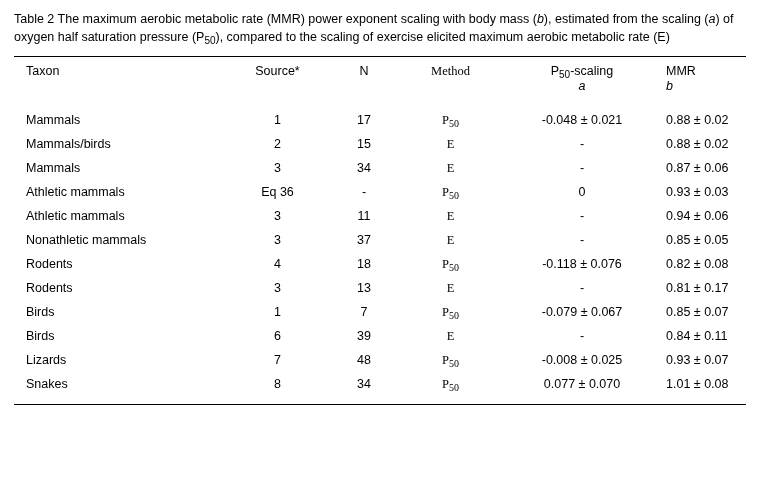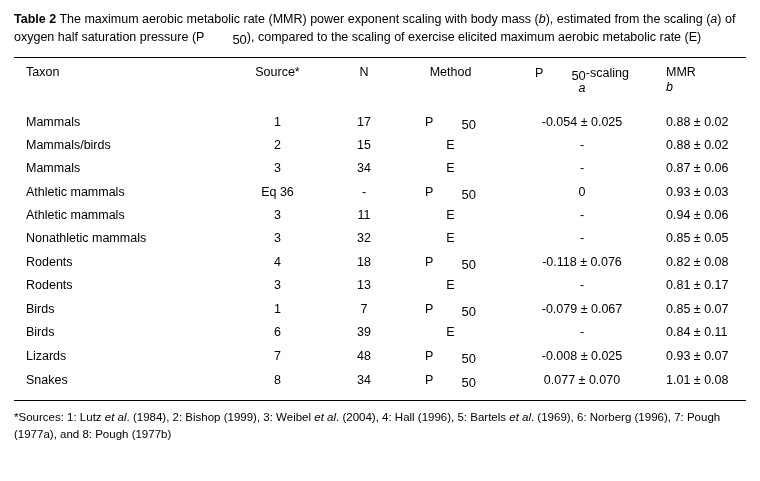--- a/index.html
+++ b/index.html
@@ -22,21 +22,21 @@
     padding: 10px 14px 0 14px;
   }
   .caption {
     font-size: 12.5px;
     line-height: 1.45;
     text-align: left;
     margin: 0 0 10px 0;
     padding-right: 4px;
   }
   .caption .tbl-label {
-    font-weight: bold;
+    font-weight: normal;
   }
   .caption i {
     font-style: italic;
   }
   .rule {
     border: 0;
     border-top: 1px solid #000;
     margin: 0;
     height: 0;
   }
@@ -50,35 +50,34 @@
     padding: 7px 2px 7px 2px;
     vertical-align: top;
   }
   table.maintable td {
     padding: 4.5px 2px 4.5px 2px;
     vertical-align: middle;
   }
   .col-taxon  { text-align: left;  width: 200px; padding-left: 12px !important; margin-top: 48px; }
   .col-source { text-align: center; width: 95px; }
   .col-n      { text-align: center; width: 70px; }
-  .col-method { text-align: center; width: 95px; }
+  .col-method { text-align: center; width: 95px; font-family: Liberation Serif, serif; }
   .col-p50    { text-align: center; width: 160px; }
   .col-mmr    { text-align: left; }
   .hdr-sub {
     display: block;
     font-style: italic;
     font-size: 12.5px;
     margin-top: 1px;
   }
   sub {
-    font-size: 13px;
+    font-size: 10px;
     vertical-align: baseline;
     position: relative;
     bottom: -3px;
-    margin-left: 28px;
   }
   .thead-row th { border: none; }
   .rule-thick { border-top: 1.3px solid #000; }
   .spacer-row td { height: 8px; padding: 0 !important; }
   .footnote {
     font-size: 11.5px;
     line-height: 1.5;
     margin-top: 8px;
     padding-right: 4px;
   }
@@ -115,21 +114,21 @@
       </thead>
       <tbody>
           <tr class="spacer-row">
             <td colspan="6"></td>
           </tr>
           <tr>
             <td class="col-taxon">Mammals</td>
             <td class="col-source">1</td>
             <td class="col-n">17</td>
             <td class="col-method"><span>P</span><sub>50</sub></td>
-            <td class="col-p50">-0.054 ± 0.025</td>
+            <td class="col-p50">-0.048 ± 0.021</td>
             <td class="col-mmr">0.88 ± 0.02</td>
           </tr>
           <tr>
             <td class="col-taxon">Mammals/birds</td>
             <td class="col-source">2</td>
             <td class="col-n">15</td>
             <td class="col-method"><span>E</span></td>
             <td class="col-p50">-</td>
             <td class="col-mmr">0.88 ± 0.02</td>
           </tr>
@@ -153,21 +152,21 @@
             <td class="col-taxon">Athletic mammals</td>
             <td class="col-source">3</td>
             <td class="col-n">11</td>
             <td class="col-method"><span>E</span></td>
             <td class="col-p50">-</td>
             <td class="col-mmr">0.94 ± 0.06</td>
           </tr>
           <tr>
             <td class="col-taxon">Nonathletic mammals</td>
             <td class="col-source">3</td>
-            <td class="col-n">32</td>
+            <td class="col-n">37</td>
             <td class="col-method"><span>E</span></td>
             <td class="col-p50">-</td>
             <td class="col-mmr">0.85 ± 0.05</td>
           </tr>
           <tr>
             <td class="col-taxon">Rodents</td>
             <td class="col-source">4</td>
             <td class="col-n">18</td>
             <td class="col-method"><span>P</span><sub>50</sub></td>
             <td class="col-p50">-0.118 ± 0.076</td>
@@ -214,17 +213,14 @@
             <td class="col-mmr">1.01 ± 0.08</td>
           </tr>
           <tr class="spacer-row">
             <td colspan="6"></td>
           </tr>
         </tbody>
     </table>
     <hr class="rule">
   </div>
 
-  <p class="footnote">
-    <span>*Sources: 1: Lutz </span><i>et al</i><span>. (1984), 2: Bishop (1999), 3: Weibel </span><i>et al</i><span>. (2004), 4: Hall (1996), 5: Bartels </span><i>et al</i><span>. (1969), 6: Norberg (1996), 7: Pough (1977a), and 8: Pough (1977b)</span>
-  </p>
 
 </div>
 
 </body></html>

